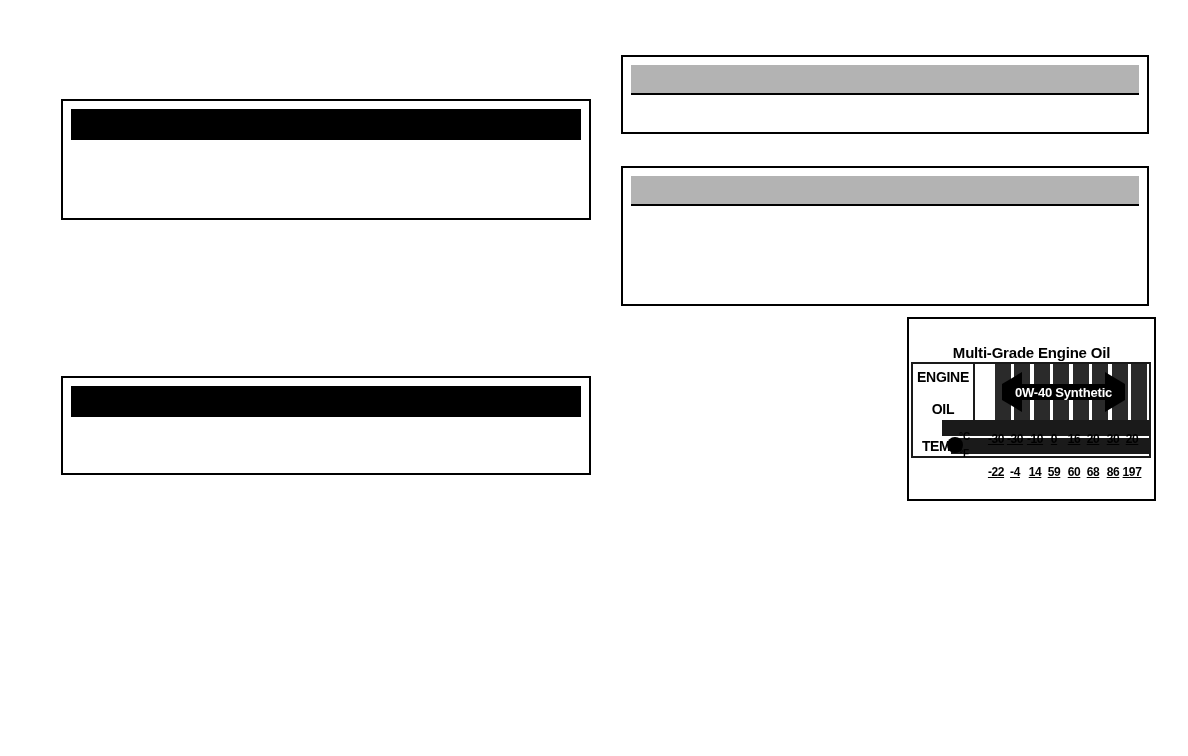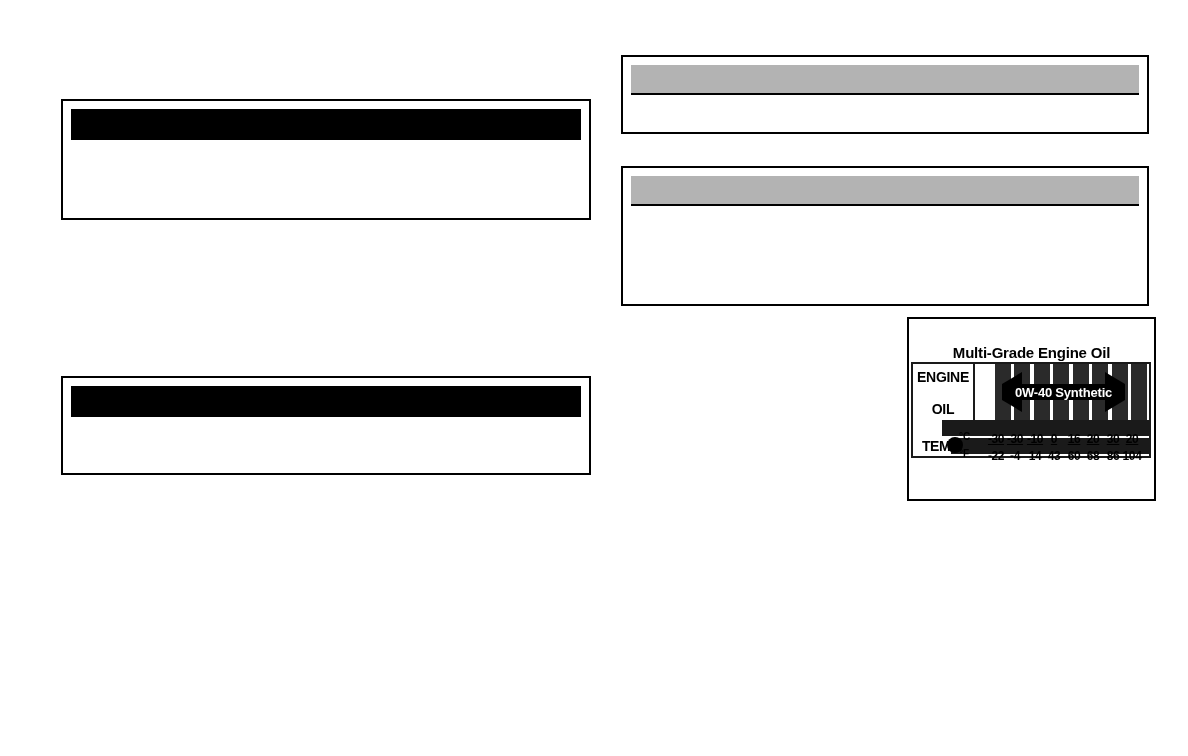--- a/index.html
+++ b/index.html
@@ -34,21 +34,21 @@
   .grid-line{position:absolute;top:0;width:1.5px;height:57px;background:#2a2a2a;}
   .baseline{position:absolute;left:29px;top:56px;width:207px;height:2px;background:#1a1a1a;}
   .scale-divider{position:absolute;left:38px;top:74px;width:198px;height:2px;background:#1a1a1a;}
   .temp-word{position:absolute;left:1px;top:66px;font-size:14px;font-weight:bold;letter-spacing:-0.5px;color:var(--ink);}
   .temp-dot{position:absolute;left:34px;top:73px;width:4px;height:4px;background:#000;border-radius:50%;}
   .unit{position:absolute;left:38px;font-size:10px;font-weight:bold;color:var(--ink);}
   .unit-c{top:59px;}
   .unit-f{top:76px;}
   .tick{position:absolute;transform:translateX(-50%);font-size:12px;font-weight:bold;color:var(--ink);letter-spacing:-0.4px;line-height:16px;white-space:nowrap;}
   .row-c .tick{top:59px;text-decoration:underline;}
-  .row-f .tick{top:76px;}
+  .row-f .tick{top:92px;text-decoration:underline;}
   .oil-arrow{position:absolute;left:65px;top:16px;width:171px;height:24px;display:flex;align-items:center;}
   .ah{width:0;height:0;border-top:12px solid transparent;border-bottom:12px solid transparent;}
   .ah-l{border-right:20px solid #000;}
   .ah-r{border-left:20px solid #000;}
   .ab{flex:1;height:13px;background:#000;}
   .arrow-label{position:absolute;inset:0;display:flex;align-items:center;justify-content:center;color:var(--arrow-text);font-size:13px;font-weight:bold;letter-spacing:-0.2px;}
 </style>
 </head>
 <body>
 
@@ -116,23 +116,23 @@
         <span class="tick" style="left:161px">16</span>
         <span class="tick" style="left:180px">20</span>
         <span class="tick" style="left:200px">30</span>
         <span class="tick" style="left:219px">20</span>
       </div>
 
       <div class="row-f">
         <span class="tick" style="left:83px">-22</span>
         <span class="tick" style="left:102px">-4</span>
         <span class="tick" style="left:122px">14</span>
-        <span class="tick" style="left:141px">43</span>
+        <span class="tick" style="left:141px">59</span>
         <span class="tick" style="left:161px">60</span>
         <span class="tick" style="left:180px">68</span>
         <span class="tick" style="left:200px">86</span>
-        <span class="tick" style="left:219px">104</span>
+        <span class="tick" style="left:219px">197</span>
       </div>
 
     </div>
   </figure>
 
 </div>
 
 </body></html>

